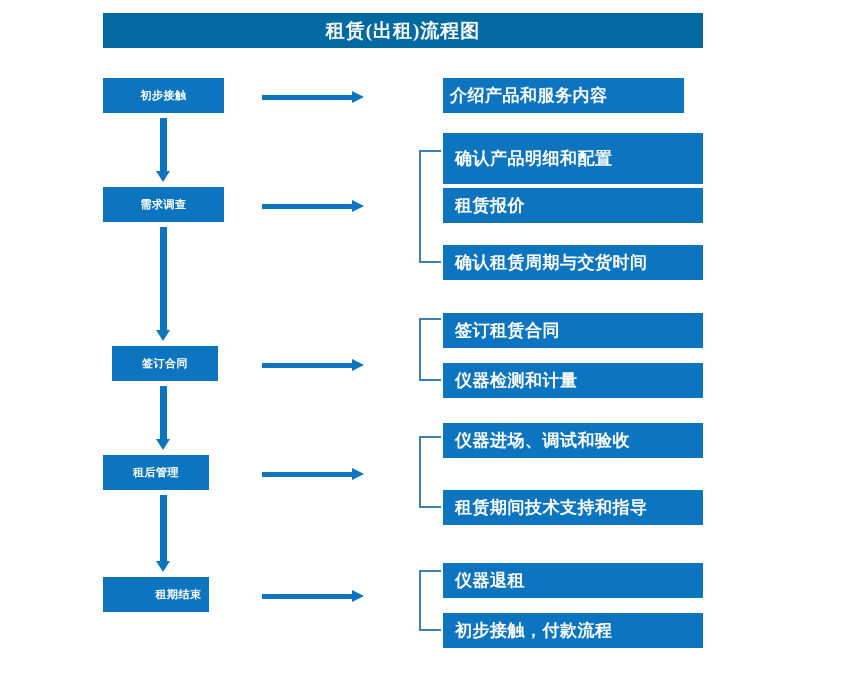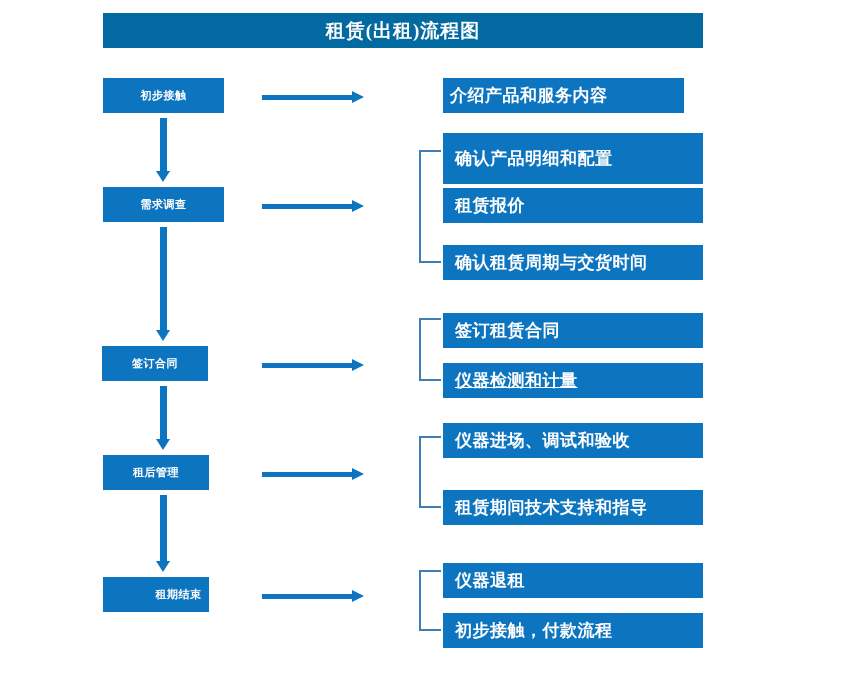--- a/index.html
+++ b/index.html
@@ -104,21 +104,21 @@
 <body>
 
 <div id="canvas">
 
   <div class="title-bar" style="left:103px; top:13px; width:600px; height:35px;">租赁(出租)流程图</div>
 
   <div class="box stage-box" style="left:103px; top:78px; width:121px; height:35px;">初步接触</div>
 
   <div class="box stage-box" style="left:103px; top:187px; width:121px; height:35px;">需求调查</div>
 
-  <div class="box stage-box" style="left:102px; top:346px; width:106px; height:35px;">签订合同</div>
+  <div class="box stage-box" style="left:112px; top:346px; width:106px; height:35px;">签订合同</div>
 
   <div class="box stage-box" style="left:103px; top:455px; width:106px; height:35px;">租后管理</div>
 
   <div class="box stage-box" style="left:103px; top:577px; width:106px; height:35px;padding-left:45px;">租期结束</div>
 
   <div class="arrow-v" style="left:160px; top:118px; height:64px;">
     <div class="shaft" style="height:53px;"></div>
     <div class="head" style="top:53px;"></div>
   </div>
 
@@ -173,21 +173,21 @@
   <div class="box detail-box" style="left:443px; top:78px; width:241px; height:35px;padding-left:7px;">介绍产品和服务内容</div>
 
   <div class="box detail-box" style="left:443px; top:133px; width:260px; height:51px;">确认产品明细和配置</div>
 
   <div class="box detail-box" style="left:443px; top:188px; width:260px; height:35px;">租赁报价</div>
 
   <div class="box detail-box" style="left:443px; top:245px; width:260px; height:35px;">确认租赁周期与交货时间</div>
 
   <div class="box detail-box" style="left:443px; top:313px; width:260px; height:35px;">签订租赁合同</div>
 
-  <div class="box detail-box" style="left:443px; top:363px; width:260px; height:35px;text-decoration:underline;">仪器检测和计量</div>
+  <div class="box detail-box" style="left:443px; top:363px; width:260px; height:35px;">仪器检测和计量</div>
 
   <div class="box detail-box" style="left:443px; top:423px; width:260px; height:35px;">仪器进场、调试和验收</div>
 
   <div class="box detail-box" style="left:443px; top:490px; width:260px; height:35px;">租赁期间技术支持和指导</div>
 
   <div class="box detail-box" style="left:443px; top:563px; width:260px; height:35px;">仪器退租</div>
 
   <div class="box detail-box" style="left:443px; top:613px; width:260px; height:35px;">初步接触，付款流程</div>
 
 </div>

